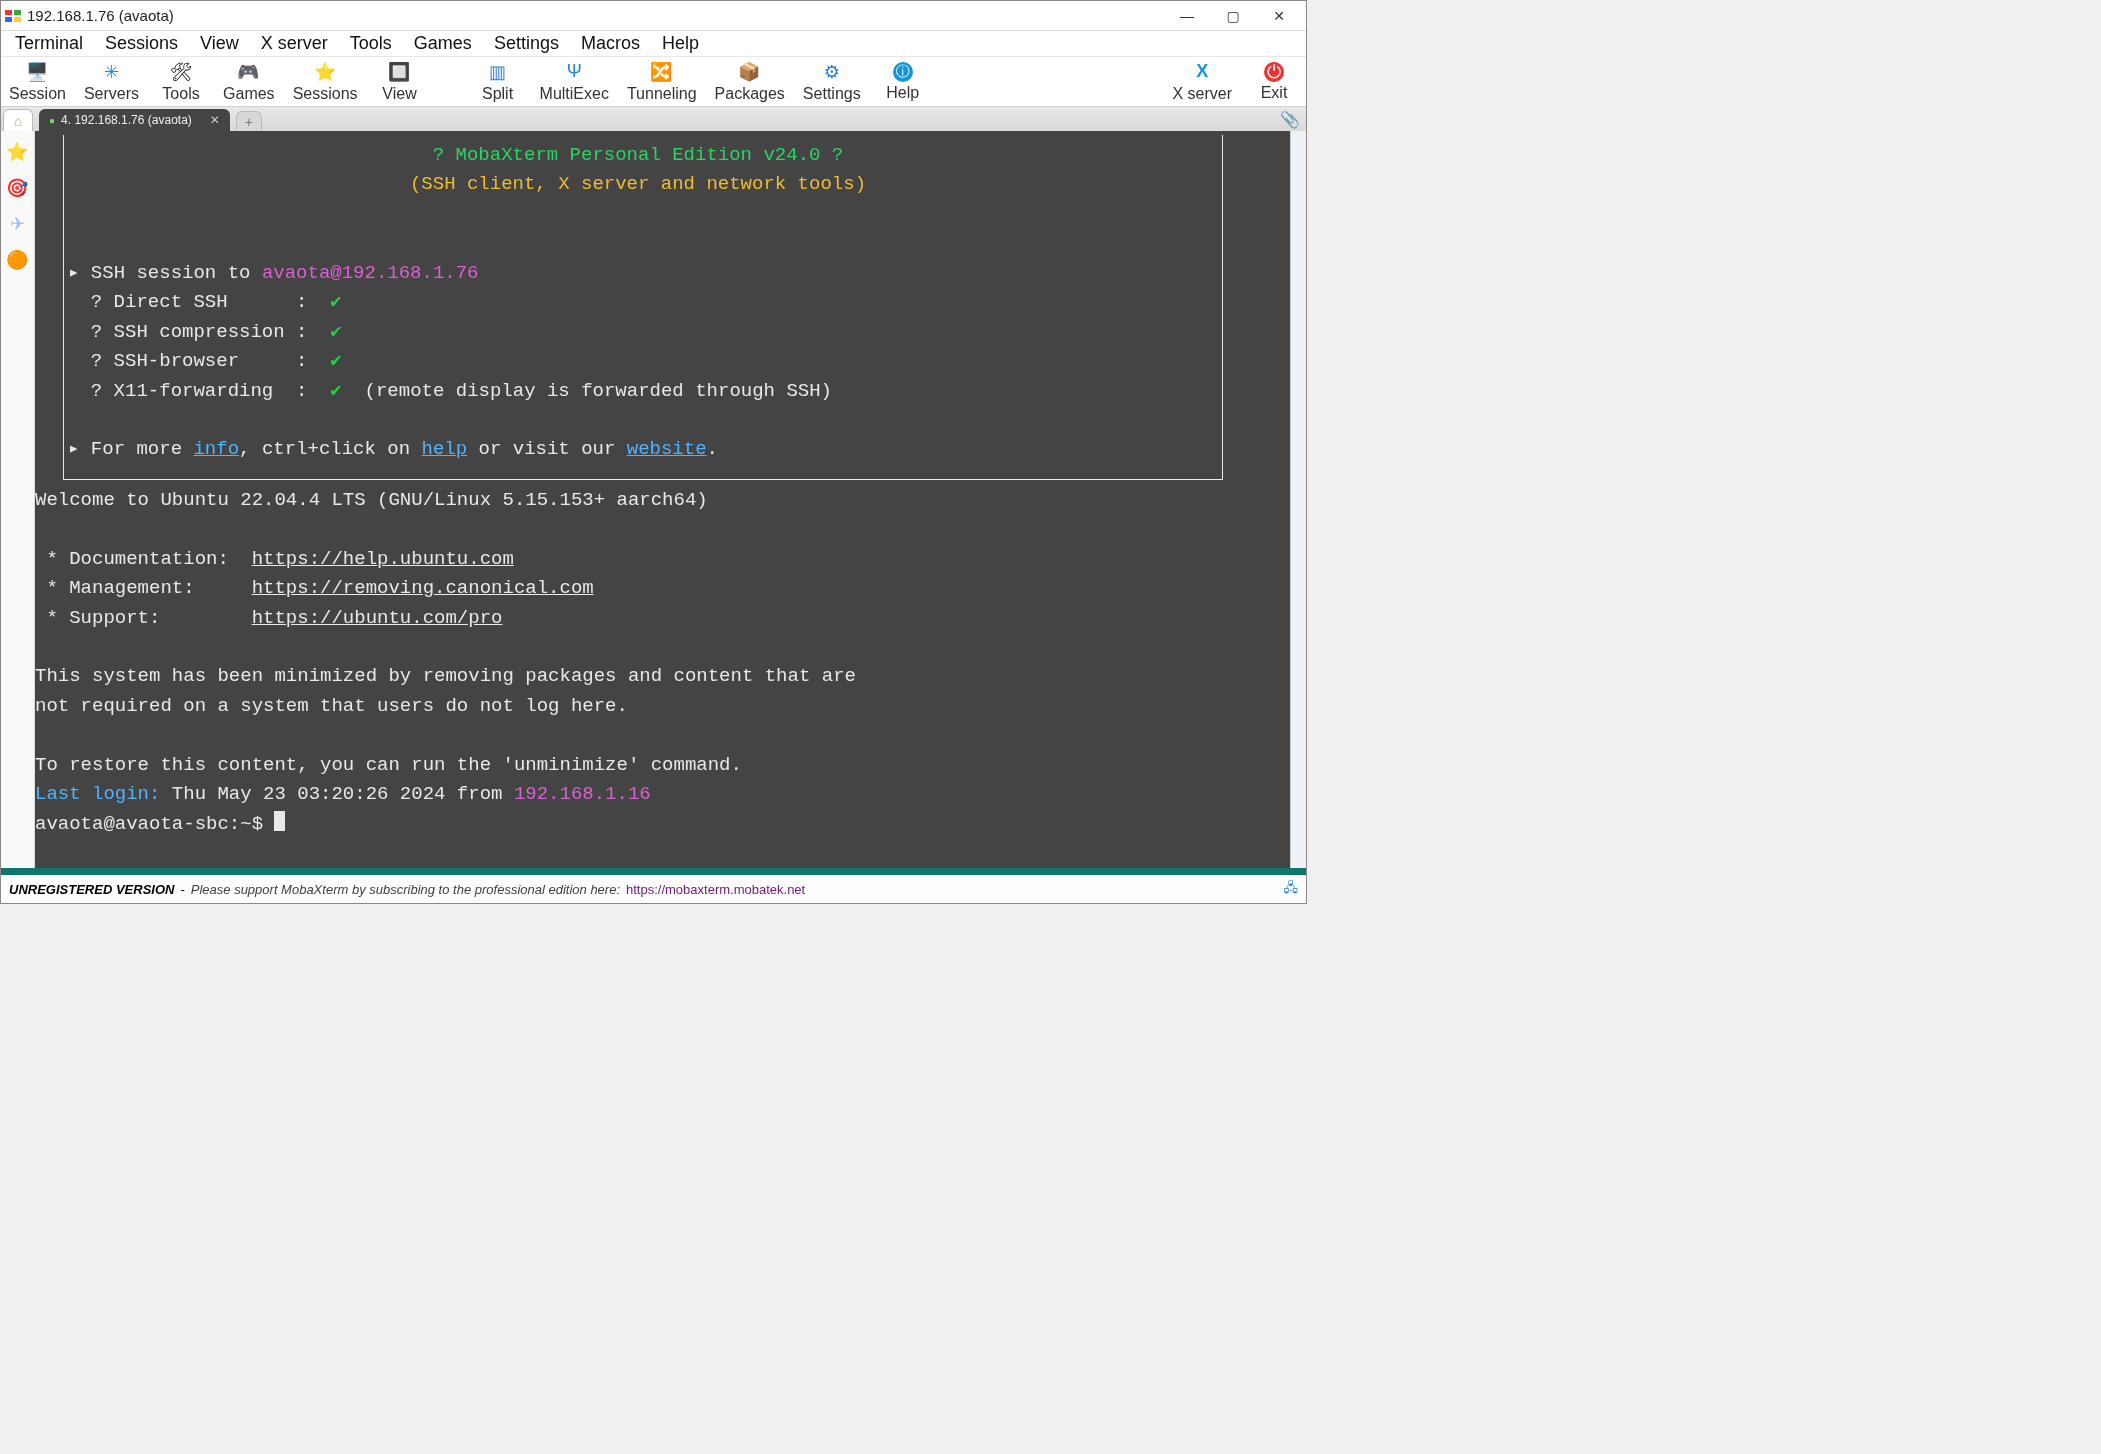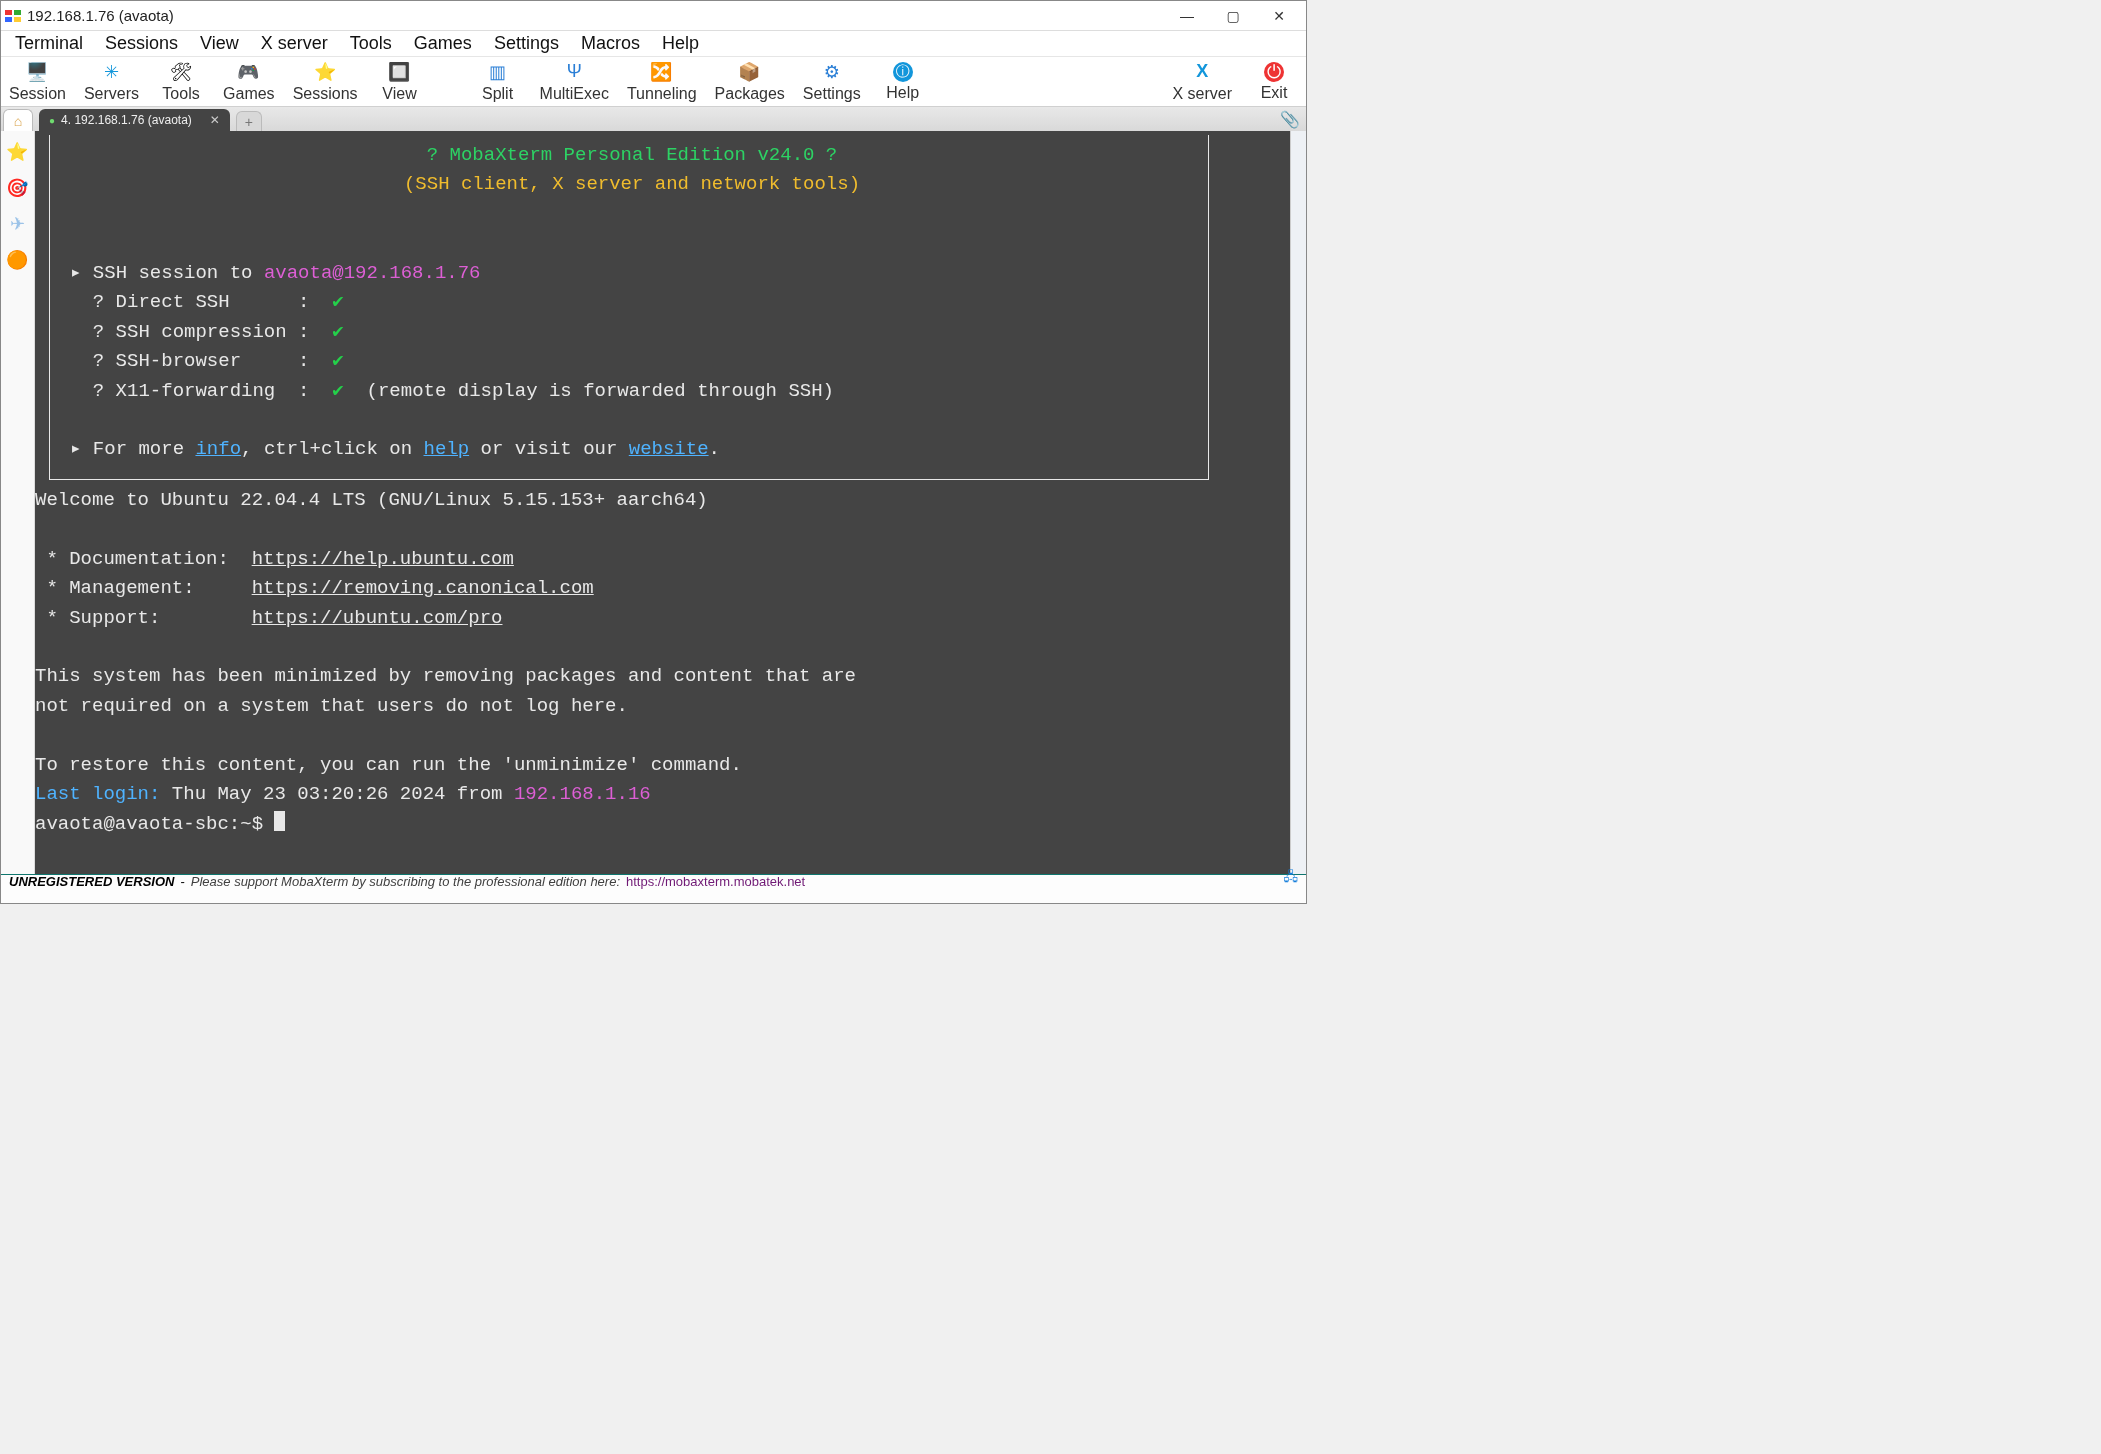--- a/index.html
+++ b/index.html
@@ -90,38 +90,38 @@
   .terminal-wrap { flex: 1; display: flex; background: #444; }
   .terminal {
     flex: 1; background: #444444; color: #e8e8e8;
     font-family: "Consolas","Menlo","Courier New",monospace;
     font-size: 19px; line-height: 1.55; padding: 4px 10px 10px 0;
     white-space: pre; overflow: hidden;
   }
   .scrollbar { width: 16px; background: #eef1f5; border-left: 1px solid #ccc; }
   .banner-box {
     border: 1px solid #e8e8e8; border-top: none;
-    margin: 0 0 6px 14px; padding: 6px 14px 14px 20px; display: inline-block;
+    margin: 0 0 6px 28px; padding: 6px 14px 14px 4px; display: inline-block;
     min-width: 1160px;
   }
   .c-green { color: #2dd264; }
   .c-yellow { color: #f0bc2d; }
   .c-magenta { color: #dd5fd5; }
   .c-blue { color: #4fb3ff; text-decoration: underline; }
   .c-check { color: #24d04a; }
   .c-white { color: #e8e8e8; }
   .c-underline { text-decoration: underline; }
   .prompt-cursor {
     display: inline-block; width: 11px; height: 20px; background: #e8e8e8;
     vertical-align: -2px;
   }
   
   .statusbar {
-    height: 22px; background: #fdfdfd; border-top: 1px solid #0f766e;
-    display: flex; align-items: flex-end; padding: 14px 8px; gap: 6px;
+    height: 22px; background: #fdfdfd; border-top: 7px solid #0f766e;
+    display: flex; align-items: center; padding: 14px 8px; gap: 6px;
     font-size: 13px;
   }
   .statusbar .bold { font-weight: bold; font-style: italic; }
   .statusbar .msg { font-style: italic; color: #404040; }
   .statusbar a { color: #701a75; text-decoration: none; }
   .statusbar .networkicon { margin-left: auto; color: #157edb; font-size: 13px; }
 </style>
 </head>
 <body>
 

